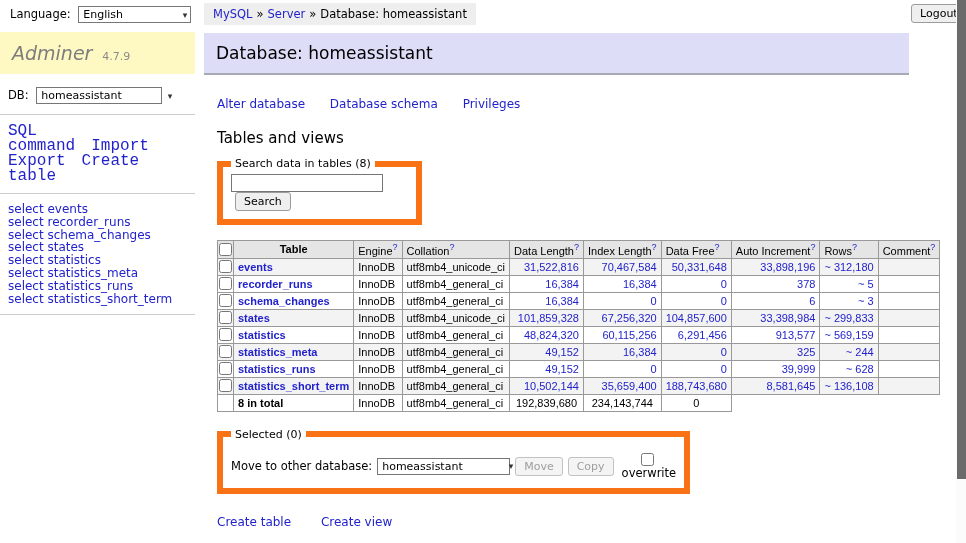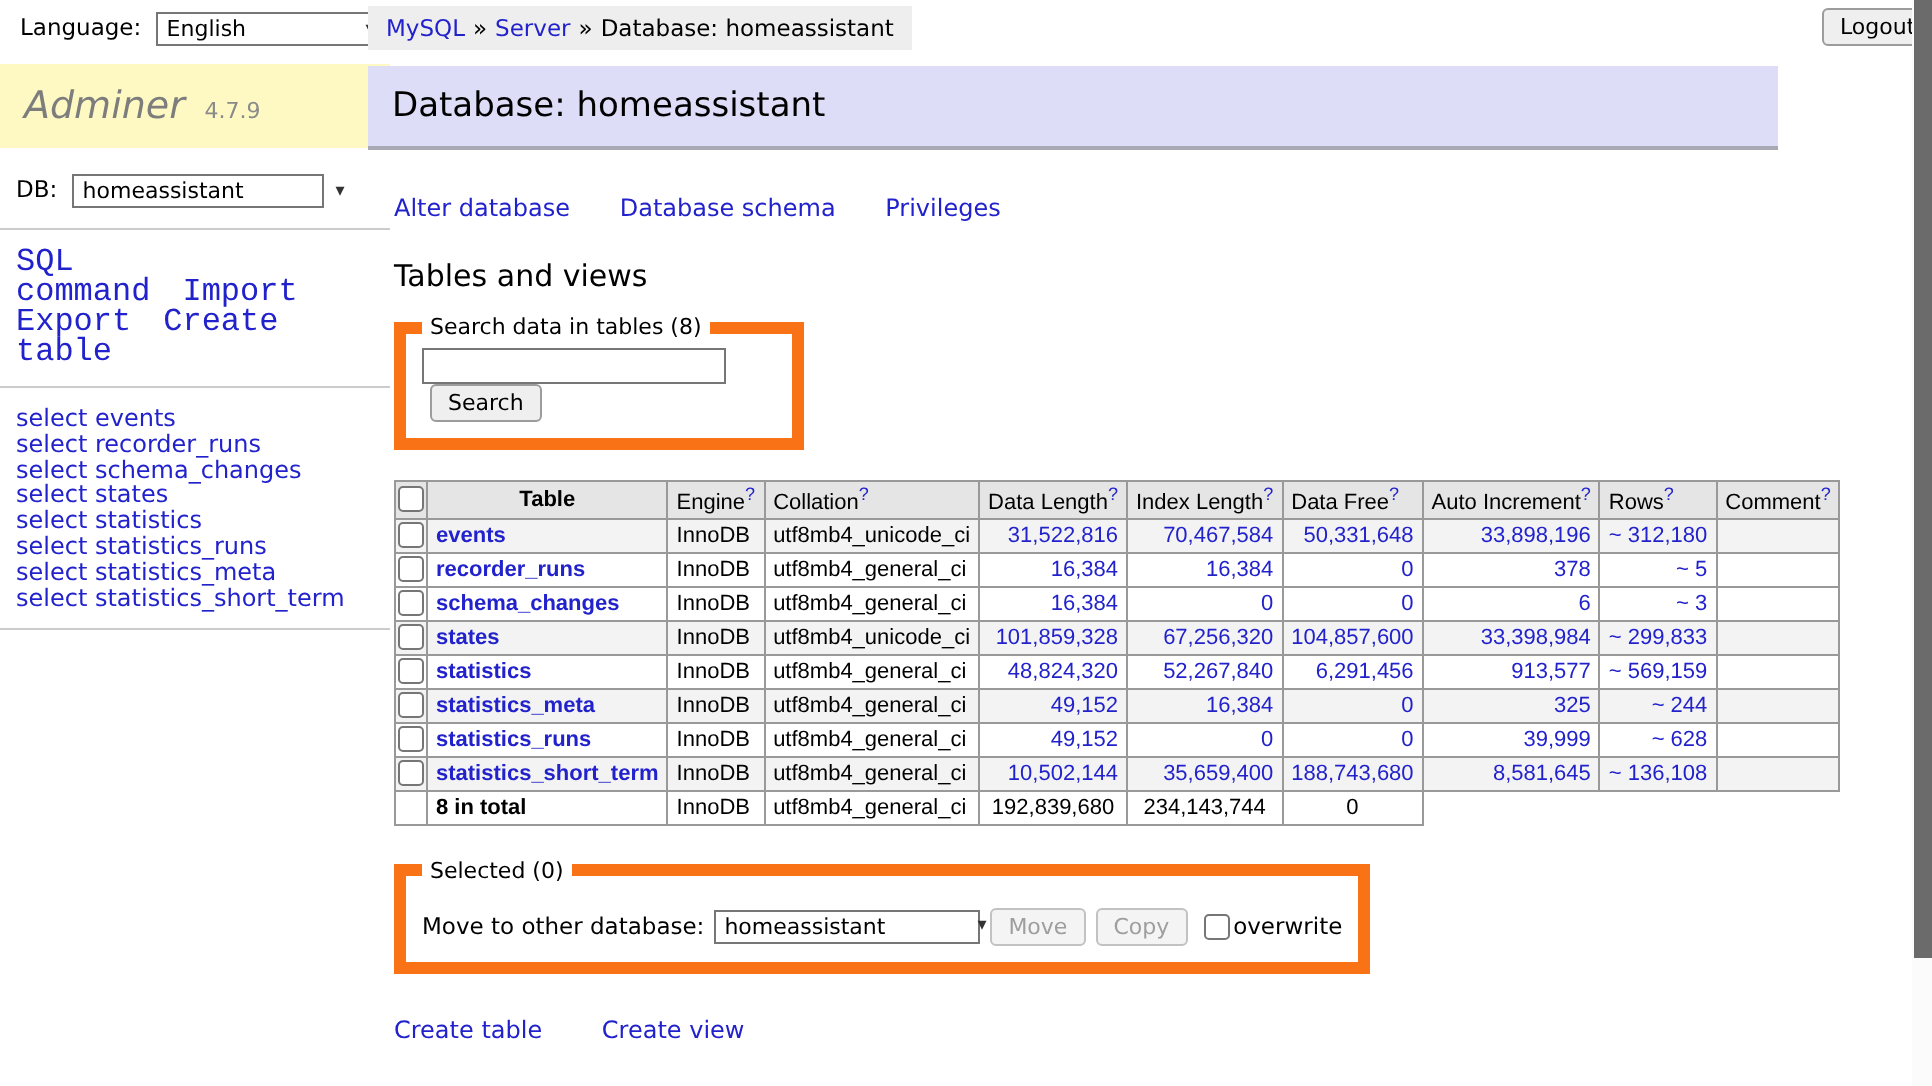--- a/index.html
+++ b/index.html
@@ -28,21 +28,21 @@
   .side-hr { border: 0; border-top: 1px solid #ccc; margin: 9px 0; }
   .side-actions { margin: 0 0 0 8px; font-size: 16px; line-height: 15px; font-family: Liberation Mono, monospace; }
   .side-actions a { margin-right: 16px; }
   .table-links { list-style: none; margin: 8px 0 0 8px; padding: 0; font-size: 12px; }
   .table-links li { line-height: 12.8px; }
 
   
   .logout-wrap { position: absolute; top: 4px; left: 911px; }
 
   
-  .main { position: absolute; left: 184px; top: 0; width: 705px; }
+  .main { position: absolute; left: 204px; top: 0; width: 705px; }
   .breadcrumb { display: inline-block; background: #eee; margin: 3px 0 0; padding: 4px 9px; font-size: 11.5px; }
   .breadcrumb .sep { color: #000; margin: 0 4px; }
   .page-title {
     margin: 8px 0 0; background: #ddddf8; border-bottom: 2px solid #a9a9b5;
     padding: 10px 12px; font-size: 17px; font-weight: normal;
   }
   .db-links { margin: 22px 0 0 13px; font-size: 12px; }
   .db-links a { margin-right: 21px; }
   h3 { font-size: 15px; font-weight: normal; margin: 18px 0 0 13px; }
 
@@ -77,21 +77,21 @@
   tr.total .total-name { font-weight: bold; }
   tr.total .c-num { color: #000; text-align: center; }
   td.no-border { border: none; background: #fff; }
 
   
   .selected-fieldset { margin: 16px 0 0 13px; width: 404px; }
   .sel-buttons .btn { margin-right: 4px; }
   .move-row { margin-top: 8px; font-size: 11.5px; display: flex; align-items: center; white-space: nowrap; }
   .move-row .fake-select { width: 133px; margin-left: 5px; }
   .move-row .btn { margin-left: 5px; }
-  .overwrite-wrap { display: inline-flex; align-items: center; margin-left: 8px; font-size: 11.5px; }
+  .overwrite-wrap { display: inline-flex; align-items: center; margin-left: 8px; font-size: 11.5px; flex-direction: column; }
   .overwrite-wrap input { margin: 0 2px 0 0; }
 
   .create-links { margin: 21px 0 0 13px; font-size: 12px; }
   .create-links a { margin-right: 26px; }
 
   
   .scrollbar { position: absolute; right: 0; top: 0; width: 10px; height: 543px; background: #fbfbfb; }
   .scrollbar-thumb { position: absolute; top: 0; left: 1px; width: 9px; height: 479px; background: #6b6b6b; }
 </style>
 </head>
@@ -127,22 +127,22 @@
   </p>
 
   <hr class="side-hr">
 
   <ul class="table-links">
       <li><a>select events</a></li>
       <li><a>select recorder_runs</a></li>
       <li><a>select schema_changes</a></li>
       <li><a>select states</a></li>
       <li><a>select statistics</a></li>
+      <li><a>select statistics_meta</a></li>
       <li><a>select statistics_runs</a></li>
-      <li><a>select statistics_meta</a></li>
       <li><a>select statistics_short_term</a></li>
     </ul>
 
   <hr class="side-hr">
 </div>
 
 <div class="logout-wrap">
   <button class="btn">Logout</button>
 </div>
 
@@ -243,21 +243,21 @@
           <td class="c-num"><a>33,398,984</a></td>
           <td class="c-num"><a>~ 299,833</a></td>
           <td></td>
         </tr>
         <tr>
           <td class="c-check"><input type="checkbox" style=""></td>
           <td class="c-name"><a>statistics</a></td>
           <td>InnoDB</td>
           <td>utf8mb4_general_ci</td>
           <td class="c-num"><a>48,824,320</a></td>
-          <td class="c-num"><a>52,267,840</a></td>
+          <td class="c-num"><a>60,115,256</a></td>
           <td class="c-num"><a>6,291,456</a></td>
           <td class="c-num"><a>913,577</a></td>
           <td class="c-num"><a>~ 569,159</a></td>
           <td></td>
         </tr>
         <tr class="shaded">
           <td class="c-check"><input type="checkbox" style=""></td>
           <td class="c-name"><a>statistics_meta</a></td>
           <td>InnoDB</td>
           <td>utf8mb4_general_ci</td>

